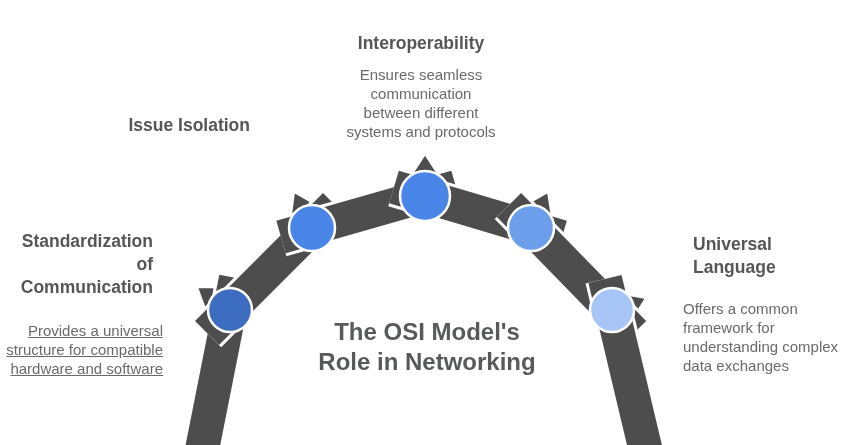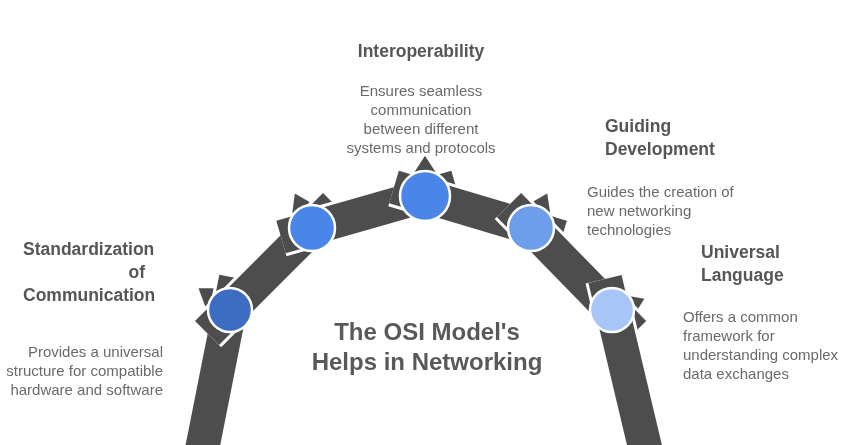--- a/index.html
+++ b/index.html
@@ -10,33 +10,33 @@
     --outline-color:#ffffff;
   }
   html,body{margin:0;padding:0;background:#ffffff;}
   .stage{
     position:relative;width:854px;height:445px;overflow:hidden;
     font-family:"Liberation Sans", sans-serif;background:#ffffff;
   }
   .arch-svg{position:absolute;left:0;top:0;width:854px;height:445px;}
   .card{position:absolute;}
   .card h3{
-    margin:18px;font-size:17.5px;font-weight:bold;line-height:23px;
+    margin:10px;font-size:17.5px;font-weight:bold;line-height:23px;
     color:var(--heading-color);white-space:pre-line;
   }
   .card p{
     margin:0;font-size:15px;line-height:19px;
     color:var(--body-color);white-space:pre-line;
   }
   #blk-interoperability{left:296px;top:22px;width:250px;text-align:center;}
   #blk-interoperability p{margin-top:10px;}
   #blk-issue-isolation{left:60px;top:104px;width:200px;text-align:right;}
   #blk-issue-isolation p{margin-top:13px;}
   #blk-standardization{left:5px;top:220px;width:158px;text-align:right;}
-  #blk-standardization p{margin-top:35px;}
+  #blk-standardization p{margin-top:22px;text-decoration:underline;}
   #blk-guiding{left:587px;top:97px;width:185px;text-align:left;}
   #blk-guiding p{margin-top:21px;}
   #blk-universal{left:683px;top:223px;width:175px;text-align:left;}
   #blk-universal p{margin-top:20px;}
   .center-title{
     position:absolute;left:302px;top:317px;width:250px;text-align:center;
     font-size:24px;font-weight:bold;line-height:30px;
     color:var(--title-color);white-space:pre-line;
   }
 </style>
@@ -73,43 +73,37 @@
   <div class="card" id="blk-standardization">
     <h3>Standardization
 of
 Communication</h3>
     <p>Provides a universal
 structure for compatible
 hardware and software</p>
   </div>
 
   <div class="card" id="blk-issue-isolation">
+    <h3>Issue Isolation</h3>
   </div>
 
   <div class="card" id="blk-interoperability">
     <h3>Interoperability</h3>
     <p>Ensures seamless
 communication
 between different
 systems and protocols</p>
   </div>
 
-  <div class="card" id="blk-guiding">
-    <h3>Guiding
-Development</h3>
-    <p>Guides the creation of
-new networking
-technologies</p>
-  </div>
 
   <div class="card" id="blk-universal">
     <h3>Universal
 Language</h3>
     <p>Offers a common
 framework for
 understanding complex
 data exchanges</p>
   </div>
 
   <div class="center-title">The OSI Model's
-Helps in Networking</div>
+Role in Networking</div>
 
 </div>
 
 </body></html>

